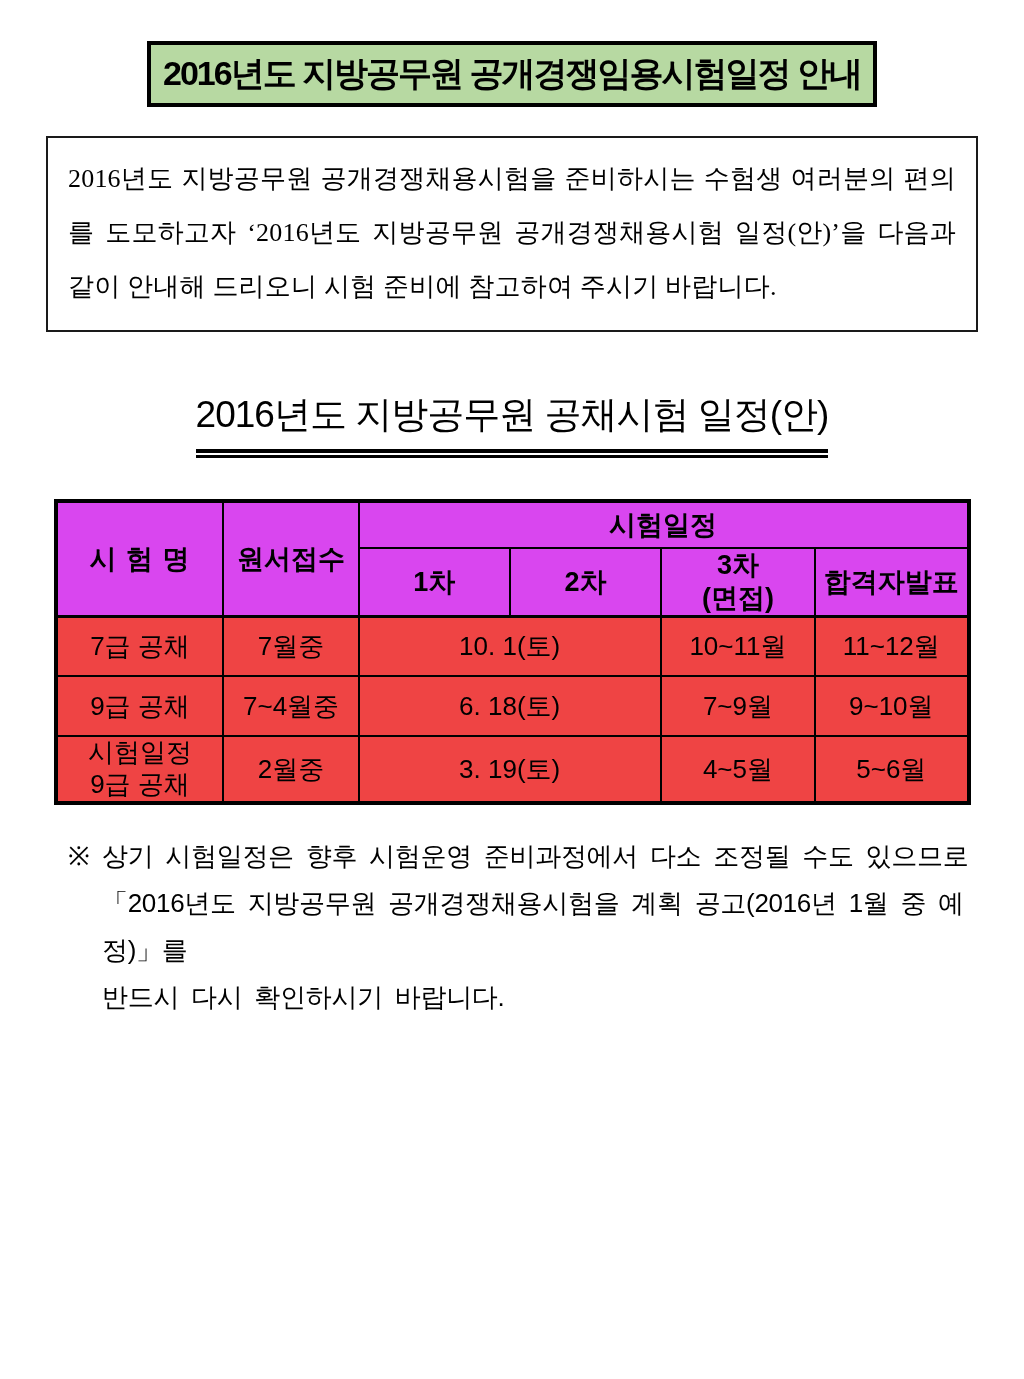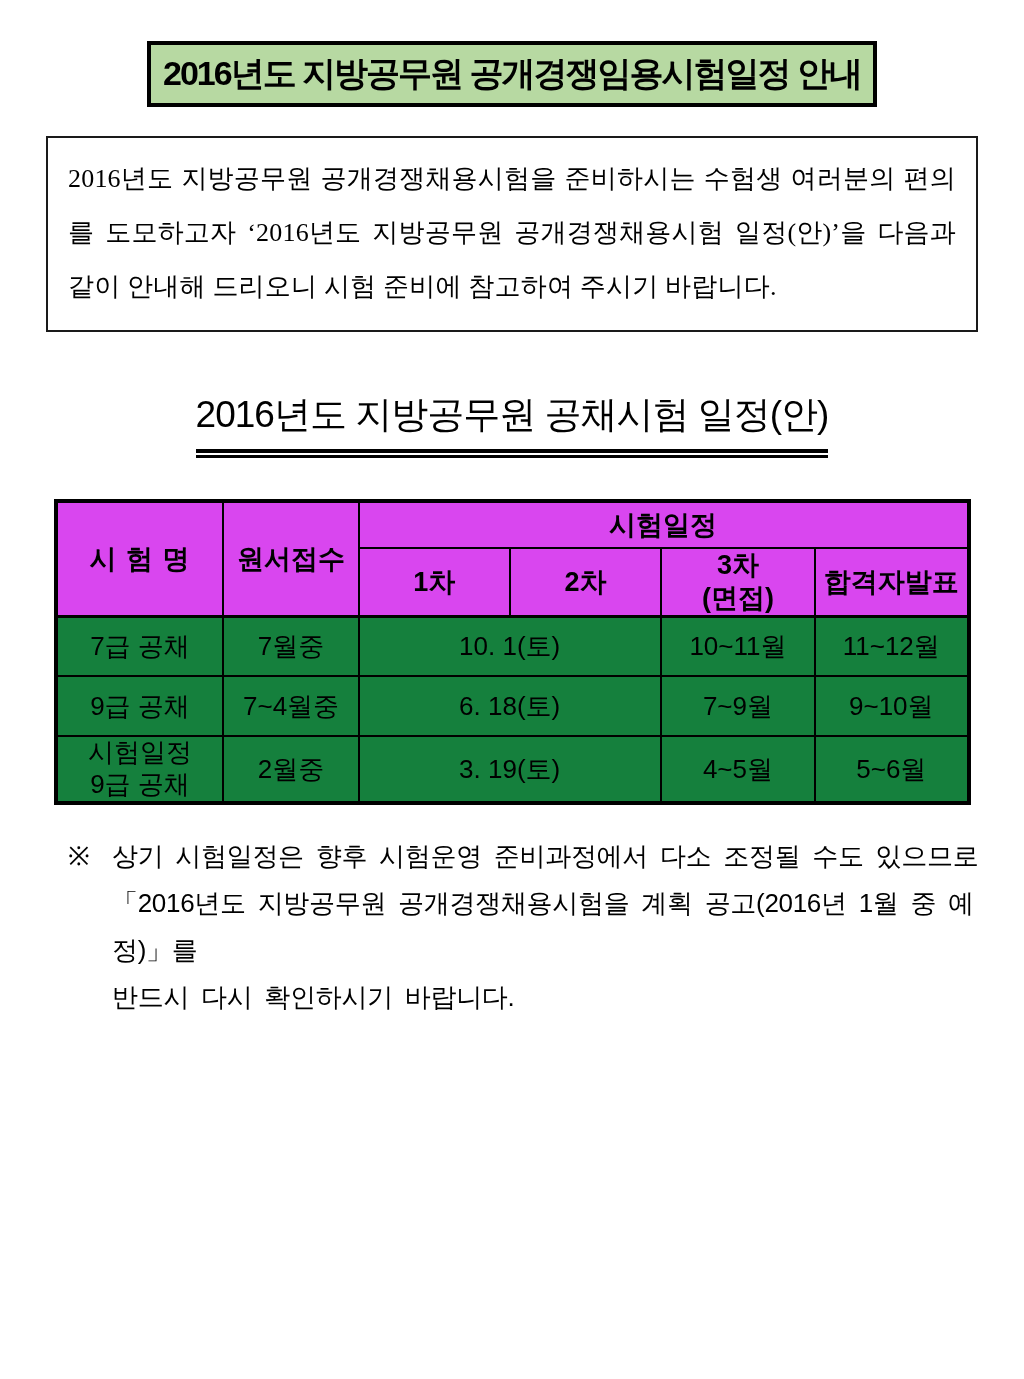--- a/index.html
+++ b/index.html
@@ -62,34 +62,34 @@
     border:2px solid #000;
     text-align:center; vertical-align:middle;
   }
   table.schedule thead th {
     background:#d946ef;
     font-size:27px; font-weight:bold;
   }
   table.schedule thead tr.group-row th { height:47px; }
   table.schedule thead tr.sub-row th { height:65px; }
   table.schedule thead { border-bottom:3px solid #000; }
-  table.schedule tbody td { font-size:26px; height:60px; background:#15803d; }
+  table.schedule tbody td { font-size:26px; height:60px; background:#ef4444; }
   table.schedule tbody tr:last-child td { height:66px; }
   .cell-2line div { line-height:1.22; }
   .exam-name { letter-spacing:1px; }
 
   
   .note {
     width:930px; margin:28px 0 0 68px;
     display:flex;
   }
   .note-marker {
     font-size:26px; line-height:47px; width:34px; flex:0 0 34px;
   }
-  .note-lines { flex:1;margin-left:10px; }
+  .note-lines { flex:1; }
   .note-line {
     font-size:26px; line-height:47px; letter-spacing:-0.3px; word-spacing:5px;
   }
 </style>
 </head>
 <body>
 
 <div class="page">
 
   <div class="title-banner">

